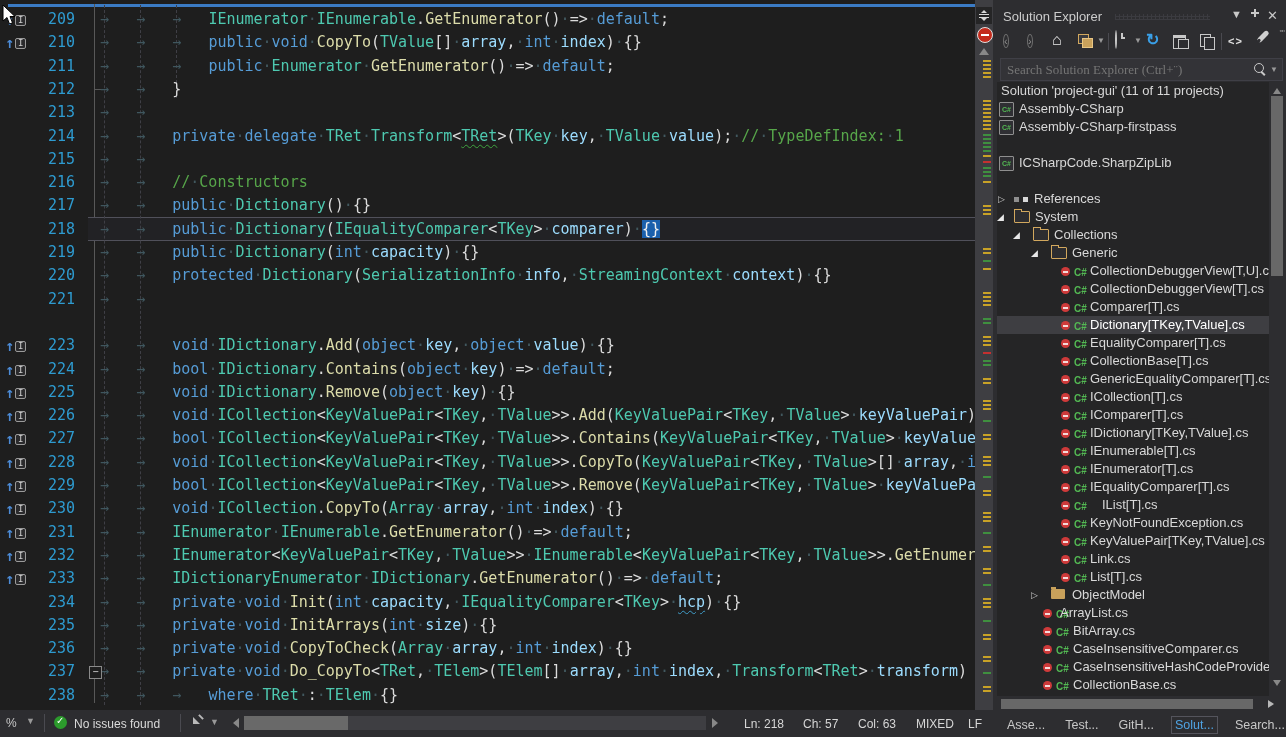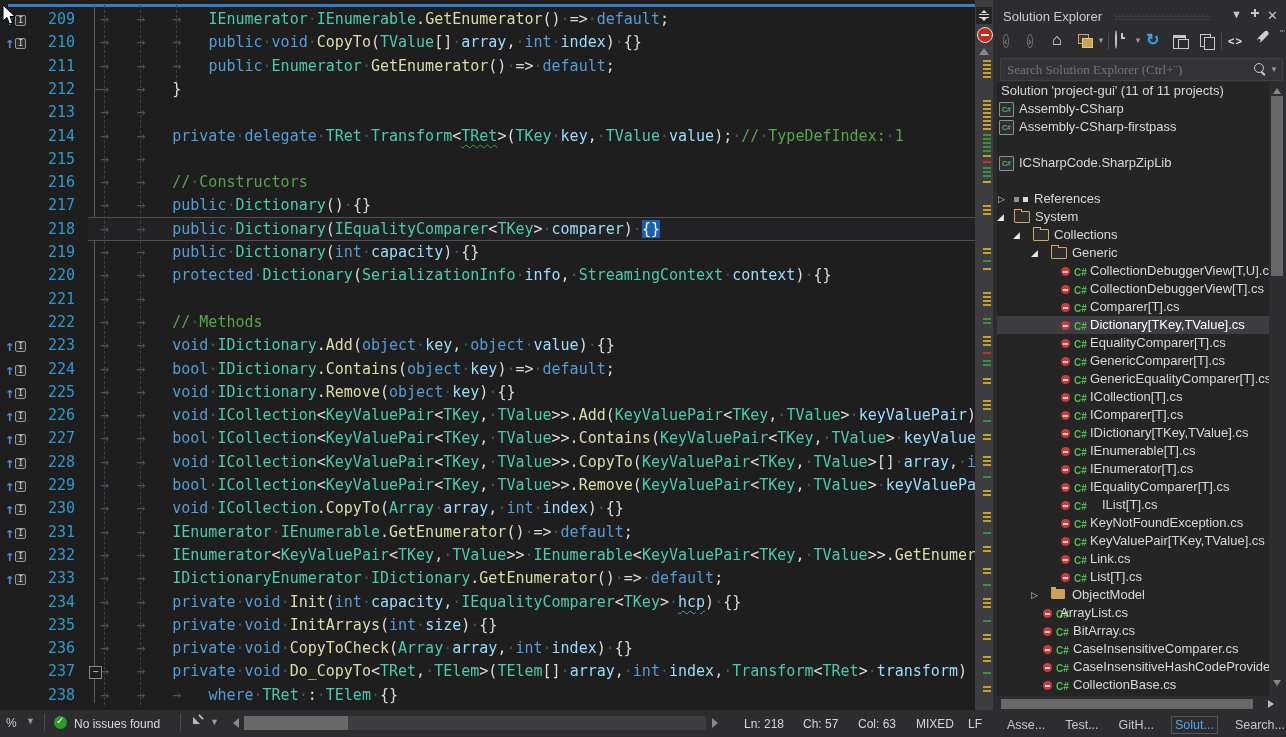--- a/index.html
+++ b/index.html
@@ -157,21 +157,20 @@
         <div class="crow" style="top: 77.9px;"><span class="lnum">212</span><span class="foldtick"></span><span class="codetext"><span class="tab">→&nbsp;&nbsp;&nbsp;</span><span class="tab">→&nbsp;&nbsp;&nbsp;</span><span class="p">}</span></span></div>
         <div class="crow" style="top: 101.2px;"><span class="lnum">213</span><span class="codetext"><span class="tab">→&nbsp;&nbsp;&nbsp;</span><span class="tab">→&nbsp;&nbsp;&nbsp;</span></span></div>
         <div class="crow" style="top: 124.5px;"><span class="lnum">214</span><span class="codetext"><span class="tab">→&nbsp;&nbsp;&nbsp;</span><span class="tab">→&nbsp;&nbsp;&nbsp;</span><span class="k">private</span><span class="p"><span class="ws">·</span></span><span class="k">delegate</span><span class="p"><span class="ws">·</span></span><span class="t">TRet</span><span class="p"><span class="ws">·</span></span><span class="t">Transform</span><span class="p">&lt;</span><span class="t sq">TRet</span><span class="p">&gt;(</span><span class="t">TKey</span><span class="p"><span class="ws">·</span></span><span class="v">key</span><span class="p">,<span class="ws">·</span></span><span class="t">TValue</span><span class="p"><span class="ws">·</span></span><span class="v">value</span><span class="p">);</span><span class="p"><span class="ws">·</span></span><span class="c">//<span class="ws">·</span>TypeDefIndex:<span class="ws">·</span>1</span></span></div>
         <div class="crow" style="top: 147.8px;"><span class="lnum">215</span><span class="codetext"><span class="tab">→&nbsp;&nbsp;&nbsp;</span><span class="tab">→&nbsp;&nbsp;&nbsp;</span></span></div>
         <div class="crow" style="top: 171.1px;"><span class="lnum">216</span><span class="codetext"><span class="tab">→&nbsp;&nbsp;&nbsp;</span><span class="tab">→&nbsp;&nbsp;&nbsp;</span><span class="c">//<span class="ws">·</span>Constructors</span></span></div>
         <div class="crow" style="top: 194.4px;"><span class="lnum">217</span><span class="codetext"><span class="tab">→&nbsp;&nbsp;&nbsp;</span><span class="tab">→&nbsp;&nbsp;&nbsp;</span><span class="k">public</span><span class="p"><span class="ws">·</span></span><span class="t">Dictionary</span><span class="p">()<span class="ws">·</span>{}</span></span></div>
         <div class="crow cur" style="top: 217.7px;"><span class="lnum">218</span><span class="codetext"><span class="tab">→&nbsp;&nbsp;&nbsp;</span><span class="tab">→&nbsp;&nbsp;&nbsp;</span><span class="k">public</span><span class="p"><span class="ws">·</span></span><span class="t">Dictionary</span><span class="p">(</span><span class="t">IEqualityComparer</span><span class="p">&lt;</span><span class="t">TKey</span><span class="p">&gt;<span class="ws">·</span></span><span class="v">comparer</span><span class="p">)<span class="ws">·</span></span><span class="sel">{}</span></span></div>
         <div class="crow" style="top: 241px;"><span class="lnum">219</span><span class="codetext"><span class="tab">→&nbsp;&nbsp;&nbsp;</span><span class="tab">→&nbsp;&nbsp;&nbsp;</span><span class="k">public</span><span class="p"><span class="ws">·</span></span><span class="t">Dictionary</span><span class="p">(</span><span class="k">int</span><span class="p"><span class="ws">·</span></span><span class="v">capacity</span><span class="p">)<span class="ws">·</span>{}</span></span></div>
         <div class="crow" style="top: 264.3px;"><span class="lnum">220</span><span class="codetext"><span class="tab">→&nbsp;&nbsp;&nbsp;</span><span class="tab">→&nbsp;&nbsp;&nbsp;</span><span class="k">protected</span><span class="p"><span class="ws">·</span></span><span class="t">Dictionary</span><span class="p">(</span><span class="t">SerializationInfo</span><span class="p"><span class="ws">·</span></span><span class="v">info</span><span class="p">,<span class="ws">·</span></span><span class="t">StreamingContext</span><span class="p"><span class="ws">·</span></span><span class="v">context</span><span class="p">)<span class="ws">·</span>{}</span></span></div>
         <div class="crow" style="top: 287.6px;"><span class="lnum">221</span><span class="codetext"><span class="tab">→&nbsp;&nbsp;&nbsp;</span><span class="tab">→&nbsp;&nbsp;&nbsp;</span></span></div>
-        <div class="crow" style="top: 310.9px;"><span class="lnum">222</span><span class="codetext"><span class="tab">→&nbsp;&nbsp;&nbsp;</span><span class="tab">→&nbsp;&nbsp;&nbsp;</span><span class="c">//<span class="ws">·</span>Methods</span></span></div>
         <div class="crow" style="top: 334.2px;"><span class="glyph"><b>↑</b><i>I</i></span><span class="lnum">223</span><span class="codetext"><span class="tab">→&nbsp;&nbsp;&nbsp;</span><span class="tab">→&nbsp;&nbsp;&nbsp;</span><span class="k">void</span><span class="p"><span class="ws">·</span></span><span class="t">IDictionary</span><span class="p">.</span><span class="m">Add</span><span class="p">(</span><span class="k">object</span><span class="p"><span class="ws">·</span></span><span class="v">key</span><span class="p">,<span class="ws">·</span></span><span class="k">object</span><span class="p"><span class="ws">·</span></span><span class="v">value</span><span class="p">)<span class="ws">·</span>{}</span></span></div>
         <div class="crow" style="top: 357.5px;"><span class="glyph"><b>↑</b><i>I</i></span><span class="lnum">224</span><span class="codetext"><span class="tab">→&nbsp;&nbsp;&nbsp;</span><span class="tab">→&nbsp;&nbsp;&nbsp;</span><span class="k">bool</span><span class="p"><span class="ws">·</span></span><span class="t">IDictionary</span><span class="p">.</span><span class="m">Contains</span><span class="p">(</span><span class="k">object</span><span class="p"><span class="ws">·</span></span><span class="v">key</span><span class="p">)<span class="ws">·</span>=&gt;<span class="ws">·</span></span><span class="k">default</span><span class="p">;</span></span></div>
         <div class="crow" style="top: 380.8px;"><span class="glyph"><b>↑</b><i>I</i></span><span class="lnum">225</span><span class="codetext"><span class="tab">→&nbsp;&nbsp;&nbsp;</span><span class="tab">→&nbsp;&nbsp;&nbsp;</span><span class="k">void</span><span class="p"><span class="ws">·</span></span><span class="t">IDictionary</span><span class="p">.</span><span class="m">Remove</span><span class="p">(</span><span class="k">object</span><span class="p"><span class="ws">·</span></span><span class="v">key</span><span class="p">)<span class="ws">·</span>{}</span></span></div>
         <div class="crow" style="top: 404.1px;"><span class="glyph"><b>↑</b><i>I</i></span><span class="lnum">226</span><span class="codetext"><span class="tab">→&nbsp;&nbsp;&nbsp;</span><span class="tab">→&nbsp;&nbsp;&nbsp;</span><span class="k">void</span><span class="p"><span class="ws">·</span></span><span class="t">ICollection</span><span class="p">&lt;</span><span class="t">KeyValuePair</span><span class="p">&lt;</span><span class="t">TKey</span><span class="p">,<span class="ws">·</span></span><span class="t">TValue</span><span class="p">&gt;&gt;.</span><span class="m">Add</span><span class="p">(</span><span class="t">KeyValuePair</span><span class="p">&lt;</span><span class="t">TKey</span><span class="p">,<span class="ws">·</span></span><span class="t">TValue</span><span class="p">&gt;<span class="ws">·</span></span><span class="v">keyValuePair</span><span class="p">){}</span></span></div>
         <div class="crow" style="top: 427.4px;"><span class="glyph"><b>↑</b><i>I</i></span><span class="lnum">227</span><span class="codetext"><span class="tab">→&nbsp;&nbsp;&nbsp;</span><span class="tab">→&nbsp;&nbsp;&nbsp;</span><span class="k">bool</span><span class="p"><span class="ws">·</span></span><span class="t">ICollection</span><span class="p">&lt;</span><span class="t">KeyValuePair</span><span class="p">&lt;</span><span class="t">TKey</span><span class="p">,<span class="ws">·</span></span><span class="t">TValue</span><span class="p">&gt;&gt;.</span><span class="m">Contains</span><span class="p">(</span><span class="t">KeyValuePair</span><span class="p">&lt;</span><span class="t">TKey</span><span class="p">,<span class="ws">·</span></span><span class="t">TValue</span><span class="p">&gt;<span class="ws">·</span></span><span class="v">keyValuePair</span></span></div>
         <div class="crow" style="top: 450.7px;"><span class="glyph"><b>↑</b><i>I</i></span><span class="lnum">228</span><span class="codetext"><span class="tab">→&nbsp;&nbsp;&nbsp;</span><span class="tab">→&nbsp;&nbsp;&nbsp;</span><span class="k">void</span><span class="p"><span class="ws">·</span></span><span class="t">ICollection</span><span class="p">&lt;</span><span class="t">KeyValuePair</span><span class="p">&lt;</span><span class="t">TKey</span><span class="p">,<span class="ws">·</span></span><span class="t">TValue</span><span class="p">&gt;&gt;.</span><span class="m">CopyTo</span><span class="p">(</span><span class="t">KeyValuePair</span><span class="p">&lt;</span><span class="t">TKey</span><span class="p">,<span class="ws">·</span></span><span class="t">TValue</span><span class="p">&gt;[]<span class="ws">·</span></span><span class="v">array</span><span class="p">,<span class="ws">·</span></span><span class="k">int</span></span></div>
         <div class="crow" style="top: 474px;"><span class="glyph"><b>↑</b><i>I</i></span><span class="lnum">229</span><span class="codetext"><span class="tab">→&nbsp;&nbsp;&nbsp;</span><span class="tab">→&nbsp;&nbsp;&nbsp;</span><span class="k">bool</span><span class="p"><span class="ws">·</span></span><span class="t">ICollection</span><span class="p">&lt;</span><span class="t">KeyValuePair</span><span class="p">&lt;</span><span class="t">TKey</span><span class="p">,<span class="ws">·</span></span><span class="t">TValue</span><span class="p">&gt;&gt;.</span><span class="m">Remove</span><span class="p">(</span><span class="t">KeyValuePair</span><span class="p">&lt;</span><span class="t">TKey</span><span class="p">,<span class="ws">·</span></span><span class="t">TValue</span><span class="p">&gt;<span class="ws">·</span></span><span class="v">keyValuePair</span></span></div>
         <div class="crow" style="top: 497.3px;"><span class="glyph"><b>↑</b><i>I</i></span><span class="lnum">230</span><span class="codetext"><span class="tab">→&nbsp;&nbsp;&nbsp;</span><span class="tab">→&nbsp;&nbsp;&nbsp;</span><span class="k">void</span><span class="p"><span class="ws">·</span></span><span class="t">ICollection</span><span class="p">.</span><span class="m">CopyTo</span><span class="p">(</span><span class="t">Array</span><span class="p"><span class="ws">·</span></span><span class="v">array</span><span class="p">,<span class="ws">·</span></span><span class="k">int</span><span class="p"><span class="ws">·</span></span><span class="v">index</span><span class="p">)<span class="ws">·</span>{}</span></span></div>
         <div class="crow" style="top: 520.6px;"><span class="glyph"><b>↑</b><i>I</i></span><span class="lnum">231</span><span class="codetext"><span class="tab">→&nbsp;&nbsp;&nbsp;</span><span class="tab">→&nbsp;&nbsp;&nbsp;</span><span class="t">IEnumerator</span><span class="p"><span class="ws">·</span></span><span class="t">IEnumerable</span><span class="p">.</span><span class="m">GetEnumerator</span><span class="p">()<span class="ws">·</span>=&gt;<span class="ws">·</span></span><span class="k">default</span><span class="p">;</span></span></div>
         <div class="crow" style="top: 543.9px;"><span class="glyph"><b>↑</b><i>I</i></span><span class="lnum">232</span><span class="codetext"><span class="tab">→&nbsp;&nbsp;&nbsp;</span><span class="tab">→&nbsp;&nbsp;&nbsp;</span><span class="t">IEnumerator</span><span class="p">&lt;</span><span class="t">KeyValuePair</span><span class="p">&lt;</span><span class="t">TKey</span><span class="p">,<span class="ws">·</span></span><span class="t">TValue</span><span class="p">&gt;&gt;<span class="ws">·</span></span><span class="t">IEnumerable</span><span class="p">&lt;</span><span class="t">KeyValuePair</span><span class="p">&lt;</span><span class="t">TKey</span><span class="p">,<span class="ws">·</span></span><span class="t">TValue</span><span class="p">&gt;&gt;.</span><span class="m">GetEnumerator</span></span></div>
@@ -399,21 +398,21 @@
           <span class="tlabel" style="left:93px">Dictionary[TKey,TValue].cs</span>
         </div>
         <div class="trow" style="top: 252px;">
           <span class="fdot" style="left:64px"></span>
           <span class="csico" style="left:77px">C#</span>
           <span class="tlabel" style="left:93px">EqualityComparer[T].cs</span>
         </div>
         <div class="trow" style="top: 270px;">
           <span class="fdot" style="left:64px"></span>
           <span class="csico" style="left:77px">C#</span>
-          <span class="tlabel" style="left:93px">GenericComparer[T].cs</span>
+          <span class="tlabel" style="left:93px">CollectionBase[T].cs</span>
         </div>
         <div class="trow" style="top: 288px;">
           <span class="fdot" style="left:64px"></span>
           <span class="csico" style="left:77px">C#</span>
           <span class="tlabel" style="left:93px">GenericEqualityComparer[T].cs</span>
         </div>
         <div class="trow" style="top: 306px;">
           <span class="fdot" style="left:64px"></span>
           <span class="csico" style="left:77px">C#</span>
           <span class="tlabel" style="left:93px">ICollection[T].cs</span>

